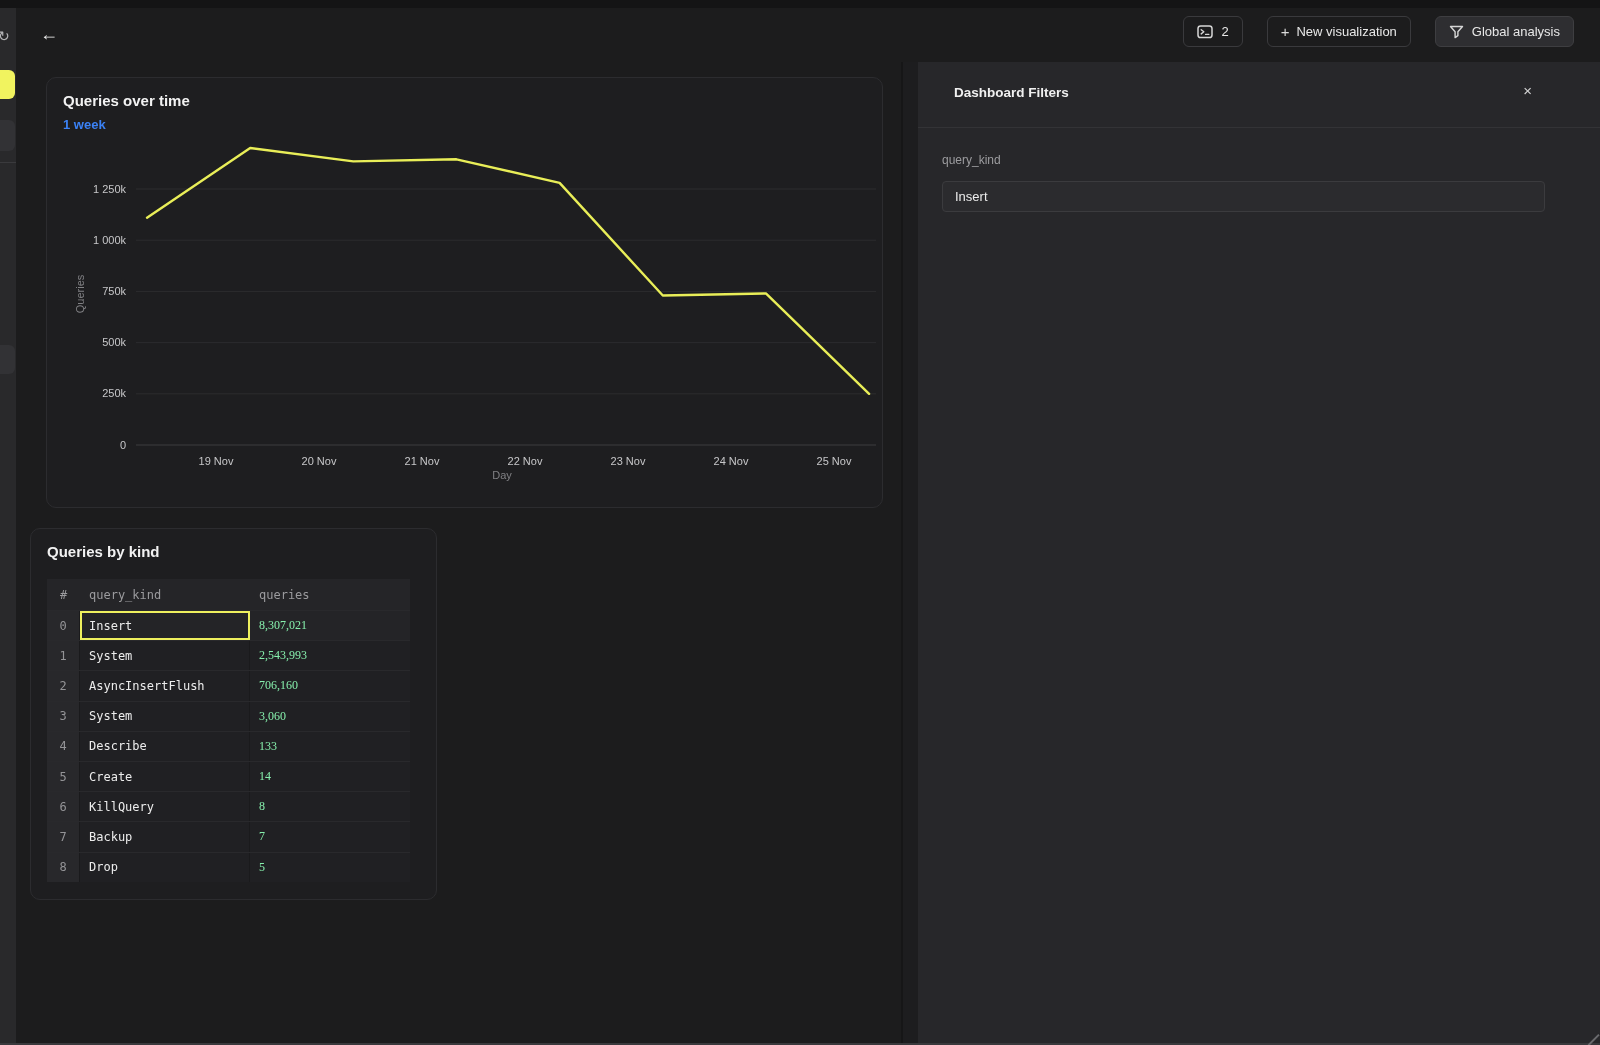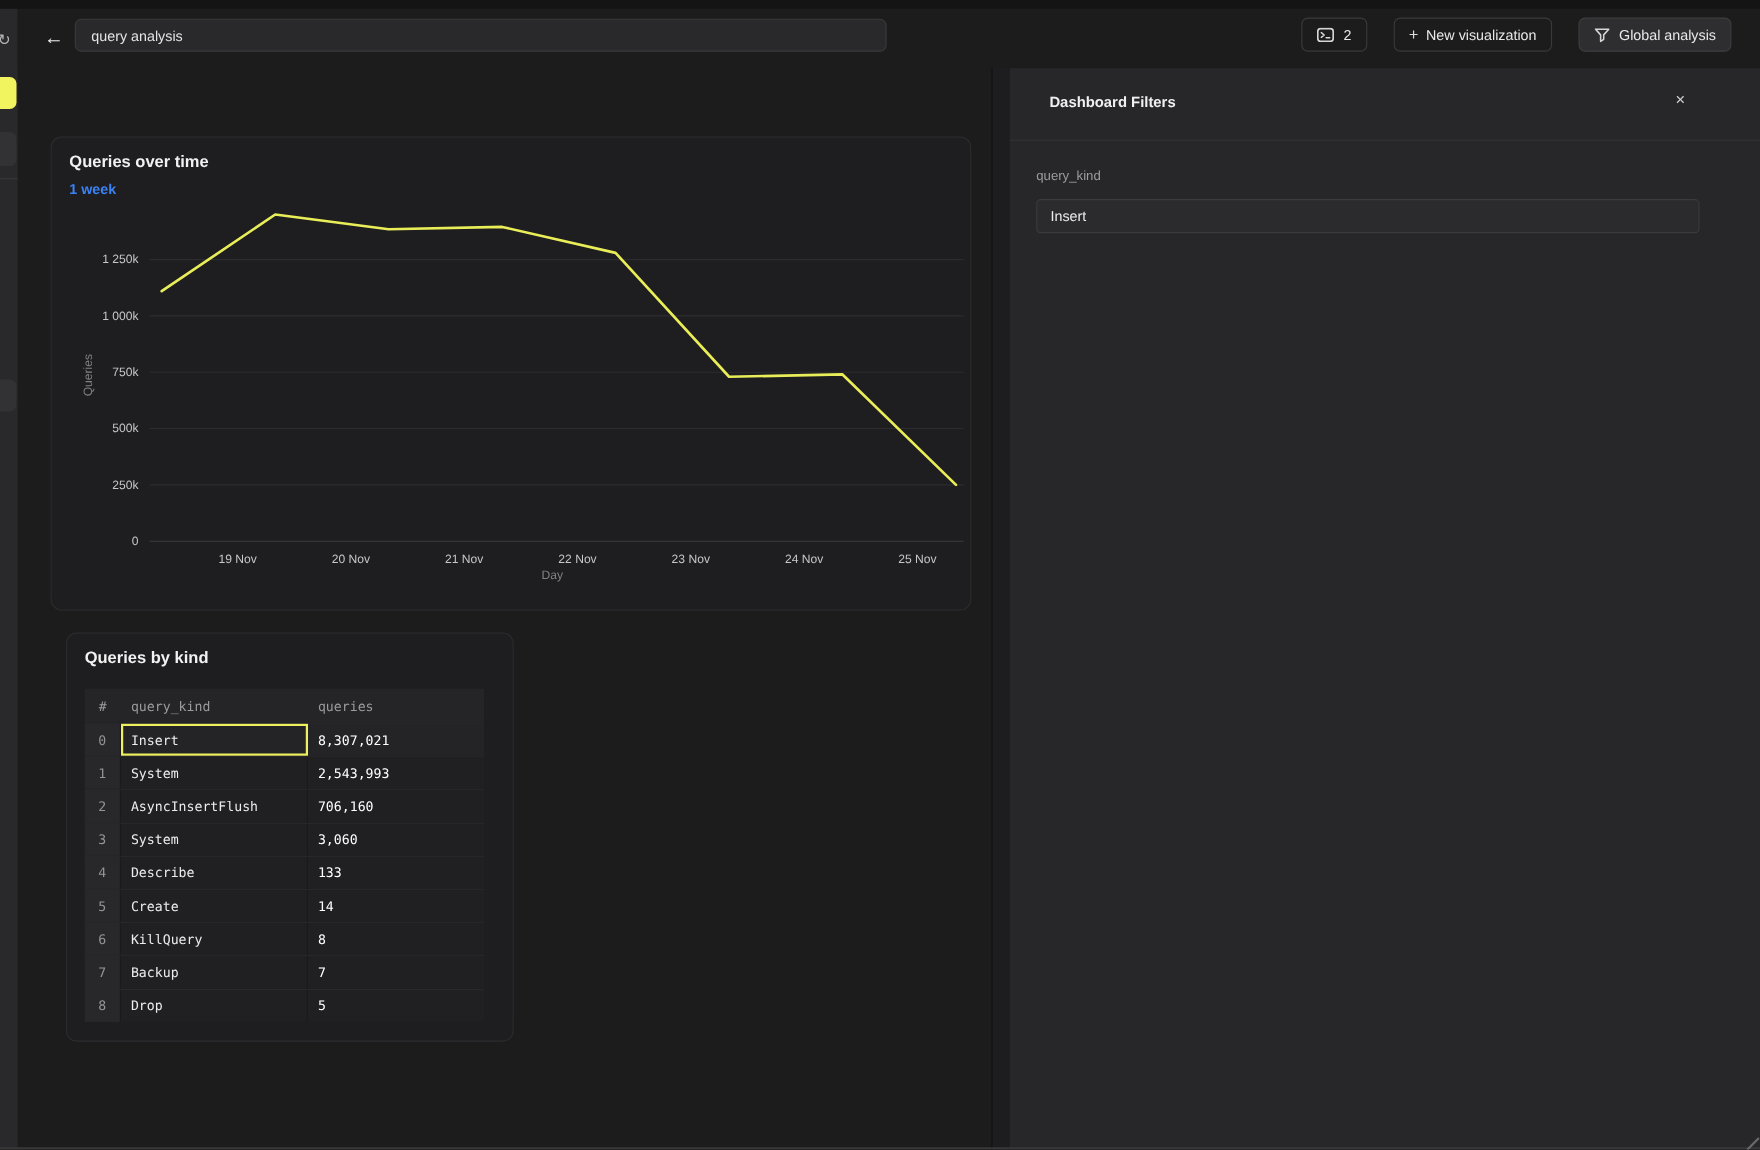--- a/index.html
+++ b/index.html
@@ -29,23 +29,23 @@
   .btn{
     height:31px;border:1px solid #3a3a3d;border-radius:6px;background:transparent;
     color:#e8e8e8;font-size:13px;display:flex;align-items:center;gap:8px;padding:0 13px;
     box-sizing:border-box;cursor:pointer;white-space:nowrap;
   }
   .btn.filled{background:#2e2e31;border-color:#3e3e41;}
   .btn .plus{font-size:15px;color:#dcdcdc;margin-right:-1px;}
   .btn svg{display:block;}
   
   .vdiv{position:absolute;left:901px;top:62px;width:2px;height:983px;background:#161617;}
-  .card{position:absolute;background:#1e1e20;border:1px solid #2c2c2f;border-radius:10px;box-sizing:border-box;margin-top:47px;}
+  .card{position:absolute;background:#1e1e20;border:1px solid #2c2c2f;border-radius:10px;box-sizing:border-box;}
   #chart-card{left:46px;top:77px;width:837px;height:431px;}
-  #table-card{left:60px;top:528px;width:407px;height:372px;padding-left:36px;}
+  #table-card{left:30px;top:528px;width:407px;height:372px;padding-left:36px;}
   .card-title{position:absolute;left:16px;top:14px;font-size:15px;font-weight:700;color:#f2f2f2;z-index:2;}
   .card-subtitle{position:absolute;left:16px;top:39px;font-size:13px;font-weight:700;color:#3b82f6;z-index:2;}
   #chart-svg{position:absolute;left:0;top:0;}
   .grid{stroke:#2c2c2e;stroke-width:1;}
   .grid.base{stroke:#3c3c3f;}
   .ytick{fill:#c7c7c9;font-size:11px;text-anchor:end;font-family:"Liberation Sans",sans-serif;}
   .xtick{fill:#c7c7c9;font-size:11px;text-anchor:middle;font-family:"Liberation Sans",sans-serif;}
   .axisname{fill:#818184;font-size:11px;text-anchor:middle;font-family:"Liberation Sans",sans-serif;}
   #chart-line{fill:none;stroke:#e9ee58;stroke-width:2.4;stroke-linejoin:round;stroke-linecap:round;}
   
@@ -53,21 +53,21 @@
   .thead{display:flex;height:31px;background:#252528;color:#9b9b9e;}
   .thead>div{display:flex;align-items:center;box-sizing:border-box;}
   .th-idx{width:33px;justify-content:center;}
   .th-kind{width:170px;padding-left:9px;}
   .th-q{width:160px;padding-left:9px;}
   .trow{display:flex;height:29.2px;border-top:1px solid #29292c;background:#202023;}
   .trow.first{background:#242427;}
   .c-idx{width:33px;background:#28282b;color:#949497;display:flex;align-items:center;justify-content:center;border-right:1px solid #1a1a1c;box-sizing:border-box;}
   .c-kind{width:170px;padding-left:9px;display:flex;align-items:center;color:#ececec;border-right:1px solid #1a1a1c;box-sizing:border-box;}
   .c-kind.sel{outline:2px solid #eef05e;outline-offset:-2px;}
-  .c-q{width:160px;padding-left:9px;display:flex;align-items:center;color:#ffffff;box-sizing:border-box;}
+  .c-q{width:160px;padding-left:9px;display:flex;align-items:center;color:#86efac;box-sizing:border-box;font-family:Liberation Serif, serif;}
   
   #panel{
     position:absolute;left:903px;top:62px;width:697px;height:983px;box-sizing:border-box;
     background:#27272a;border-left:15px solid #1d1d1f;
   }
   .panel-title{position:absolute;left:24px;top:23px;font-size:13.5px;font-weight:600;color:#f0f0f0;padding-left:12px;}
   .panel-close{position:absolute;right:68px;top:20px;color:#d4d4d4;font-size:15px;cursor:pointer;line-height:18px;}
   .panel-div{position:absolute;left:0;top:65px;width:100%;height:1px;background:#333336;}
   .field-label{position:absolute;left:24px;top:91px;font-size:12px;color:#9c9c9f;}
   .field-input{
@@ -87,21 +87,20 @@
 <div class="sidebar">
   <div class="sb-refresh">↻</div>
   <div class="sb-item sb-active"></div>
   <div class="sb-item sb-gray1"></div>
   <div class="sb-div"></div>
   <div class="sb-item sb-gray2"></div>
 </div>
 
 <div class="topbar">
   <span class="back">←</span>
-  <input class="search" readonly="" value="query analysis" style="">
   <div class="tb-buttons">
     <button class="btn">
       <span>
         <svg width="16" height="14" viewBox="0 0 16 14">
           <rect x="1" y="1" width="14" height="11.5" rx="2.6" fill="none" stroke="#d6d6d6" stroke-width="1.5"></rect>
           <path d="M4.2 4.7 L6.8 6.8 L4.2 8.9" fill="none" stroke="#d6d6d6" stroke-width="1.4" stroke-linecap="round" stroke-linejoin="round"></path>
           <line x1="8.6" y1="9.4" x2="11.8" y2="9.4" stroke="#d6d6d6" stroke-width="1.4" stroke-linecap="round"></line>
         </svg>
       </span>
       <span>2</span>

